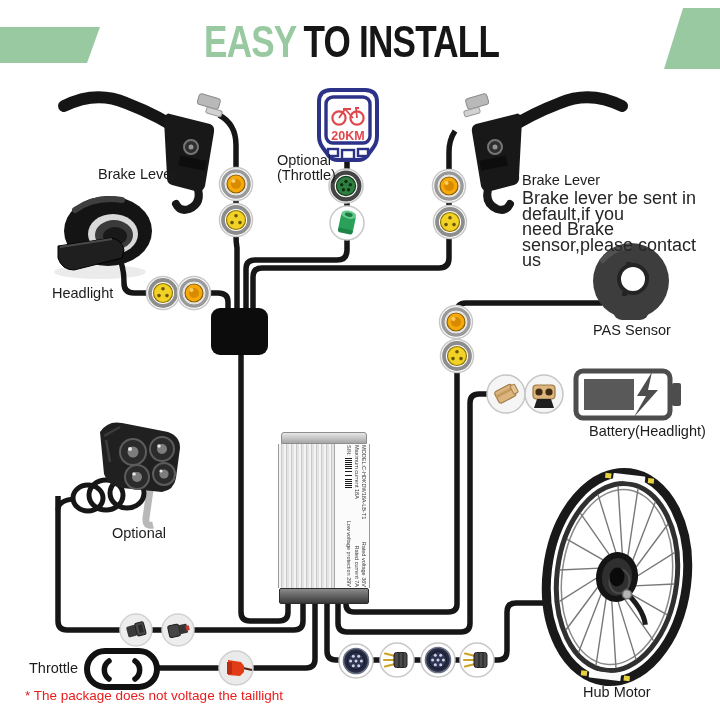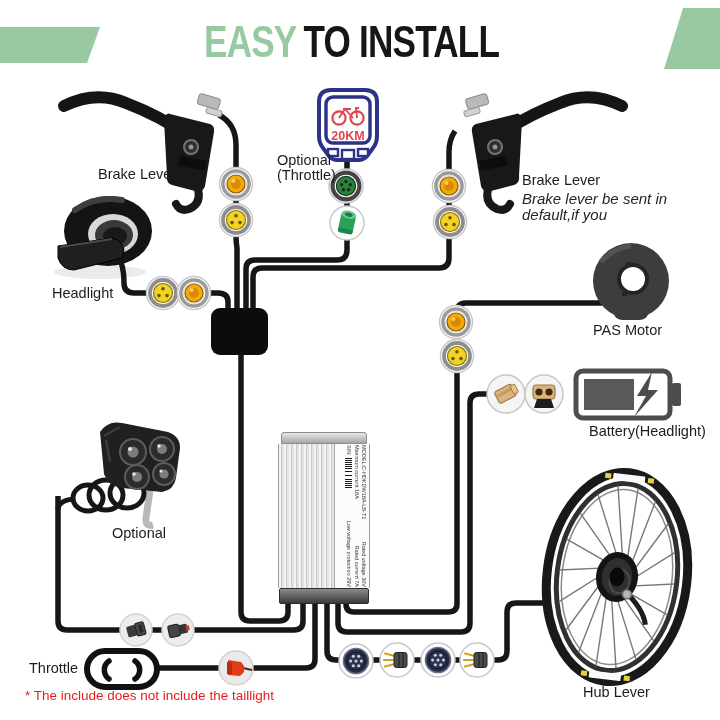--- a/index.html
+++ b/index.html
@@ -9,21 +9,21 @@
   
   .green-bar-left{left:0;top:27px;width:100px;height:36px;background:#98c9a1;
     clip-path:polygon(0 0,100% 0,87% 100%,0 100%);}
   .green-bar-right{left:664px;top:8px;width:56px;height:61px;background:#98c9a1;
     clip-path:polygon(34% 0,100% 0,100% 100%,0 100%);}
   .title{left:204px;top:16px;font-size:45px;font-weight:700;letter-spacing:-1px;
     transform:scaleX(.78);transform-origin:0 0;white-space:nowrap;color:#161616;}
   .title .hl{color:#98c9a1;margin-right:9px;}
   
   .lbl{position:absolute;color:#1c1c1c;font-size:14.5px;}
-  .lbl.small{font-size:15px;color:#262626;line-height:15.5px;font-style:italic;}
+  .lbl.small{font-size:18px;color:#262626;line-height:15.5px;}
   .lbl.red{color:#ea1b1b;font-size:13.5px;}
   .two-line{line-height:15px;}
   
   .controller{left:278px;top:432px;width:92px;height:170px;}
   .ctrl-top{height:10px;margin:0 3px;background:linear-gradient(#e8e8e8,#a5a5a5);
     border-radius:3px 3px 0 0;border:1px solid #8d8d8d;}
   .ctrl-mid{height:144px;display:flex;border-left:1px solid #9a9a9a;border-right:1px solid #9a9a9a;background:#ddd;}
   .ctrl-fins{flex:1;background:repeating-linear-gradient(90deg,#f4f4f4 0 2px,#c9c9c9 2px 3px,#e3e3e3 3px 5px);}
   .ctrl-label{width:34px;background:#fbfbfb;border-left:1px solid #a8a8a8;position:relative;overflow:visible;}
   .ctrl-rot{position:absolute;left:-54px;top:57px;width:142px;height:30px;transform:rotate(90deg);
@@ -311,20 +311,21 @@
 </div>
 
 <div class="lbl" style="left:98px;top:166px">Brake Lever</div>
 <div class="lbl two-line" style="left:277px;top:153px">
   <div>Optional</div>
   <div>(Throttle)</div>
 </div>
 <div class="lbl" style="left:522px;top:172px">Brake Lever</div>
 <div class="lbl small" style="left:522px;top:191px">
   <div>Brake lever be sent in default,if you</div>
+  <div>need Brake sensor,please contact us</div>
 </div>
 <div class="lbl" style="left:52px;top:285px">Headlight</div>
-<div class="lbl" style="left:593px;top:322px">PAS Motor</div>
+<div class="lbl" style="left:593px;top:322px">PAS Sensor</div>
 <div class="lbl" style="left:589px;top:423px">Battery(Headlight)</div>
 <div class="lbl" style="left:112px;top:525px">Optional</div>
 <div class="lbl" style="left:29px;top:660px">Throttle</div>
-<div class="lbl red" style="left:25px;top:688px">* The include does not include the taillight</div>
-<div class="lbl" style="left:583px;top:684px">Hub Lever</div>
+<div class="lbl red" style="left:25px;top:688px">* The package does not voltage the taillight</div>
+<div class="lbl" style="left:583px;top:684px">Hub Motor</div>
 
 </body></html>

